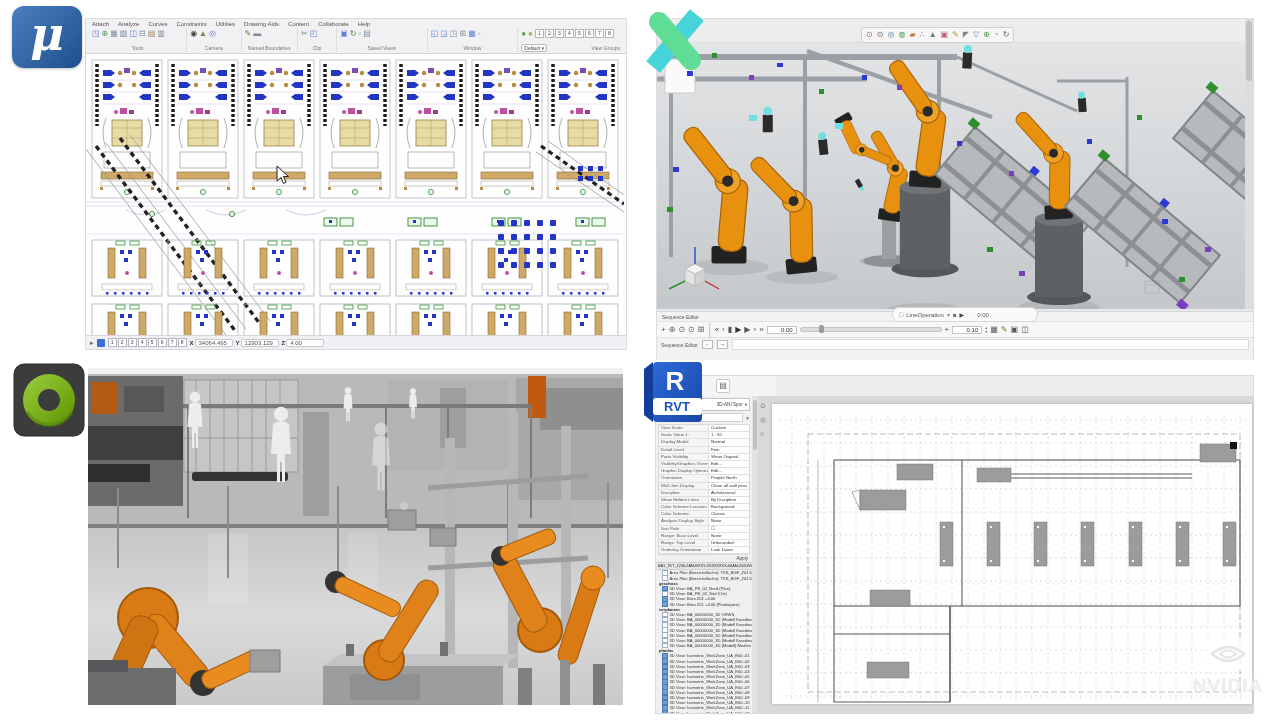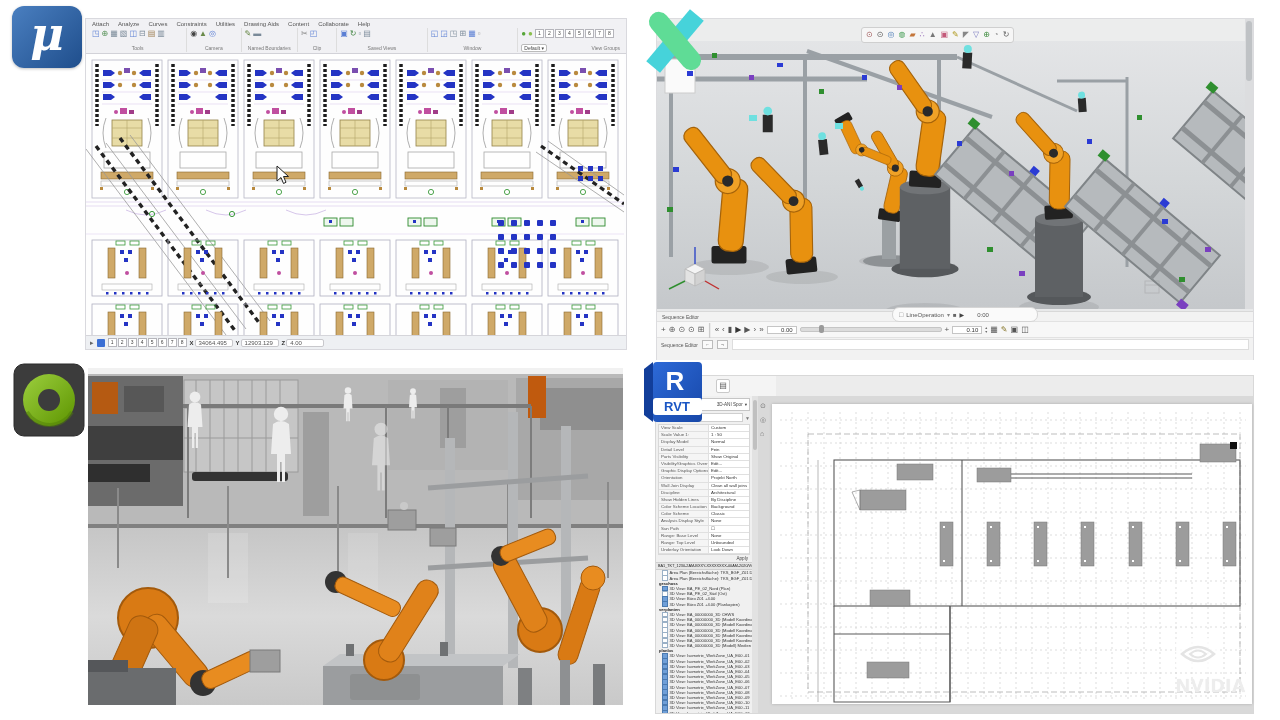--- a/index.html
+++ b/index.html
@@ -82,21 +82,21 @@
   .bcheck{display:inline-block;width:3.6px;height:3.6px;border:0.5px solid #9ab0c6;background:#fff;flex:0 0 auto}
   .brow.g{padding-left:3px;color:#222;font-weight:bold}
   .brow.b .bcheck{background:#6f9fd8;border-color:#4a7ab0}
   #rv-pscroll{position:absolute;left:96px;top:20px;width:6px;height:317px;background:#e2e2e2}
   #rv-pscroll i{position:absolute;left:1px;top:4px;width:4px;height:50px;background:#c0c0c0;border-radius:2px}
   #rv-canvas{position:absolute;left:102px;top:20px;width:495px;height:317px;background:#d9d9d9}
   #rv-navicons{position:absolute;left:2px;top:6px;display:flex;flex-direction:column;gap:6px;font-size:7px;color:#777}
   #rv-paper{position:absolute;left:14px;top:8px;width:480px;height:300px;background:#fff;box-shadow:0 0 3px rgba(0,0,0,.2)}
 
   
-  #nv{left:1176px;top:638px;width:104px;height:60px;z-index:8;}
+  #nv{left:1176px;top:638px;width:104px;height:60px;z-index:8;text-align:center}
   #nv .nv-text{font-size:19px;font-weight:bold;letter-spacing:1px;color:#ededed;
     text-shadow:0 0 1px #e6e6e6;margin-top:1px}
 
   
   #cursor{left:276px;top:165px;z-index:20}
 </style>
 </head>
 <body>
 
 <div id="stage">

